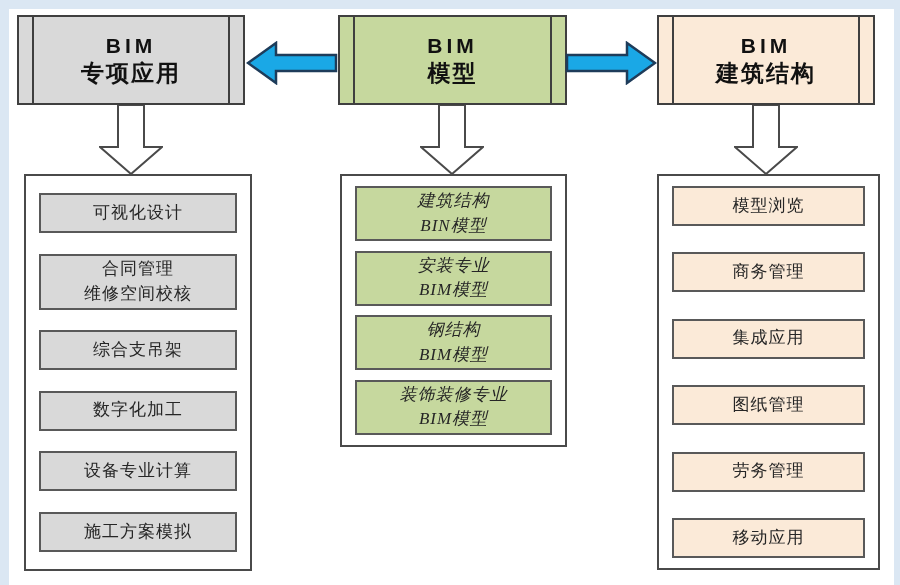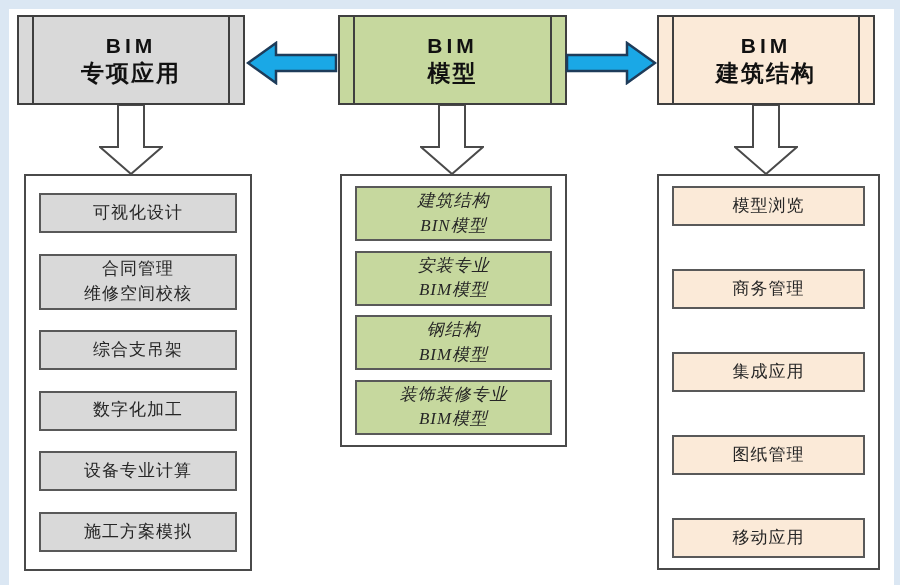--- a/index.html
+++ b/index.html
@@ -133,17 +133,20 @@
     <div class="item cream">
       <span>商务管理</span>
     </div>
     <div class="item cream">
       <span>集成应用</span>
     </div>
     <div class="item cream">
       <span>图纸管理</span>
     </div>
     <div class="item cream">
+      <span>劳务管理</span>
+    </div>
+    <div class="item cream">
       <span>移动应用</span>
     </div>
   </div>
 
 </div>
 
 </body></html>

